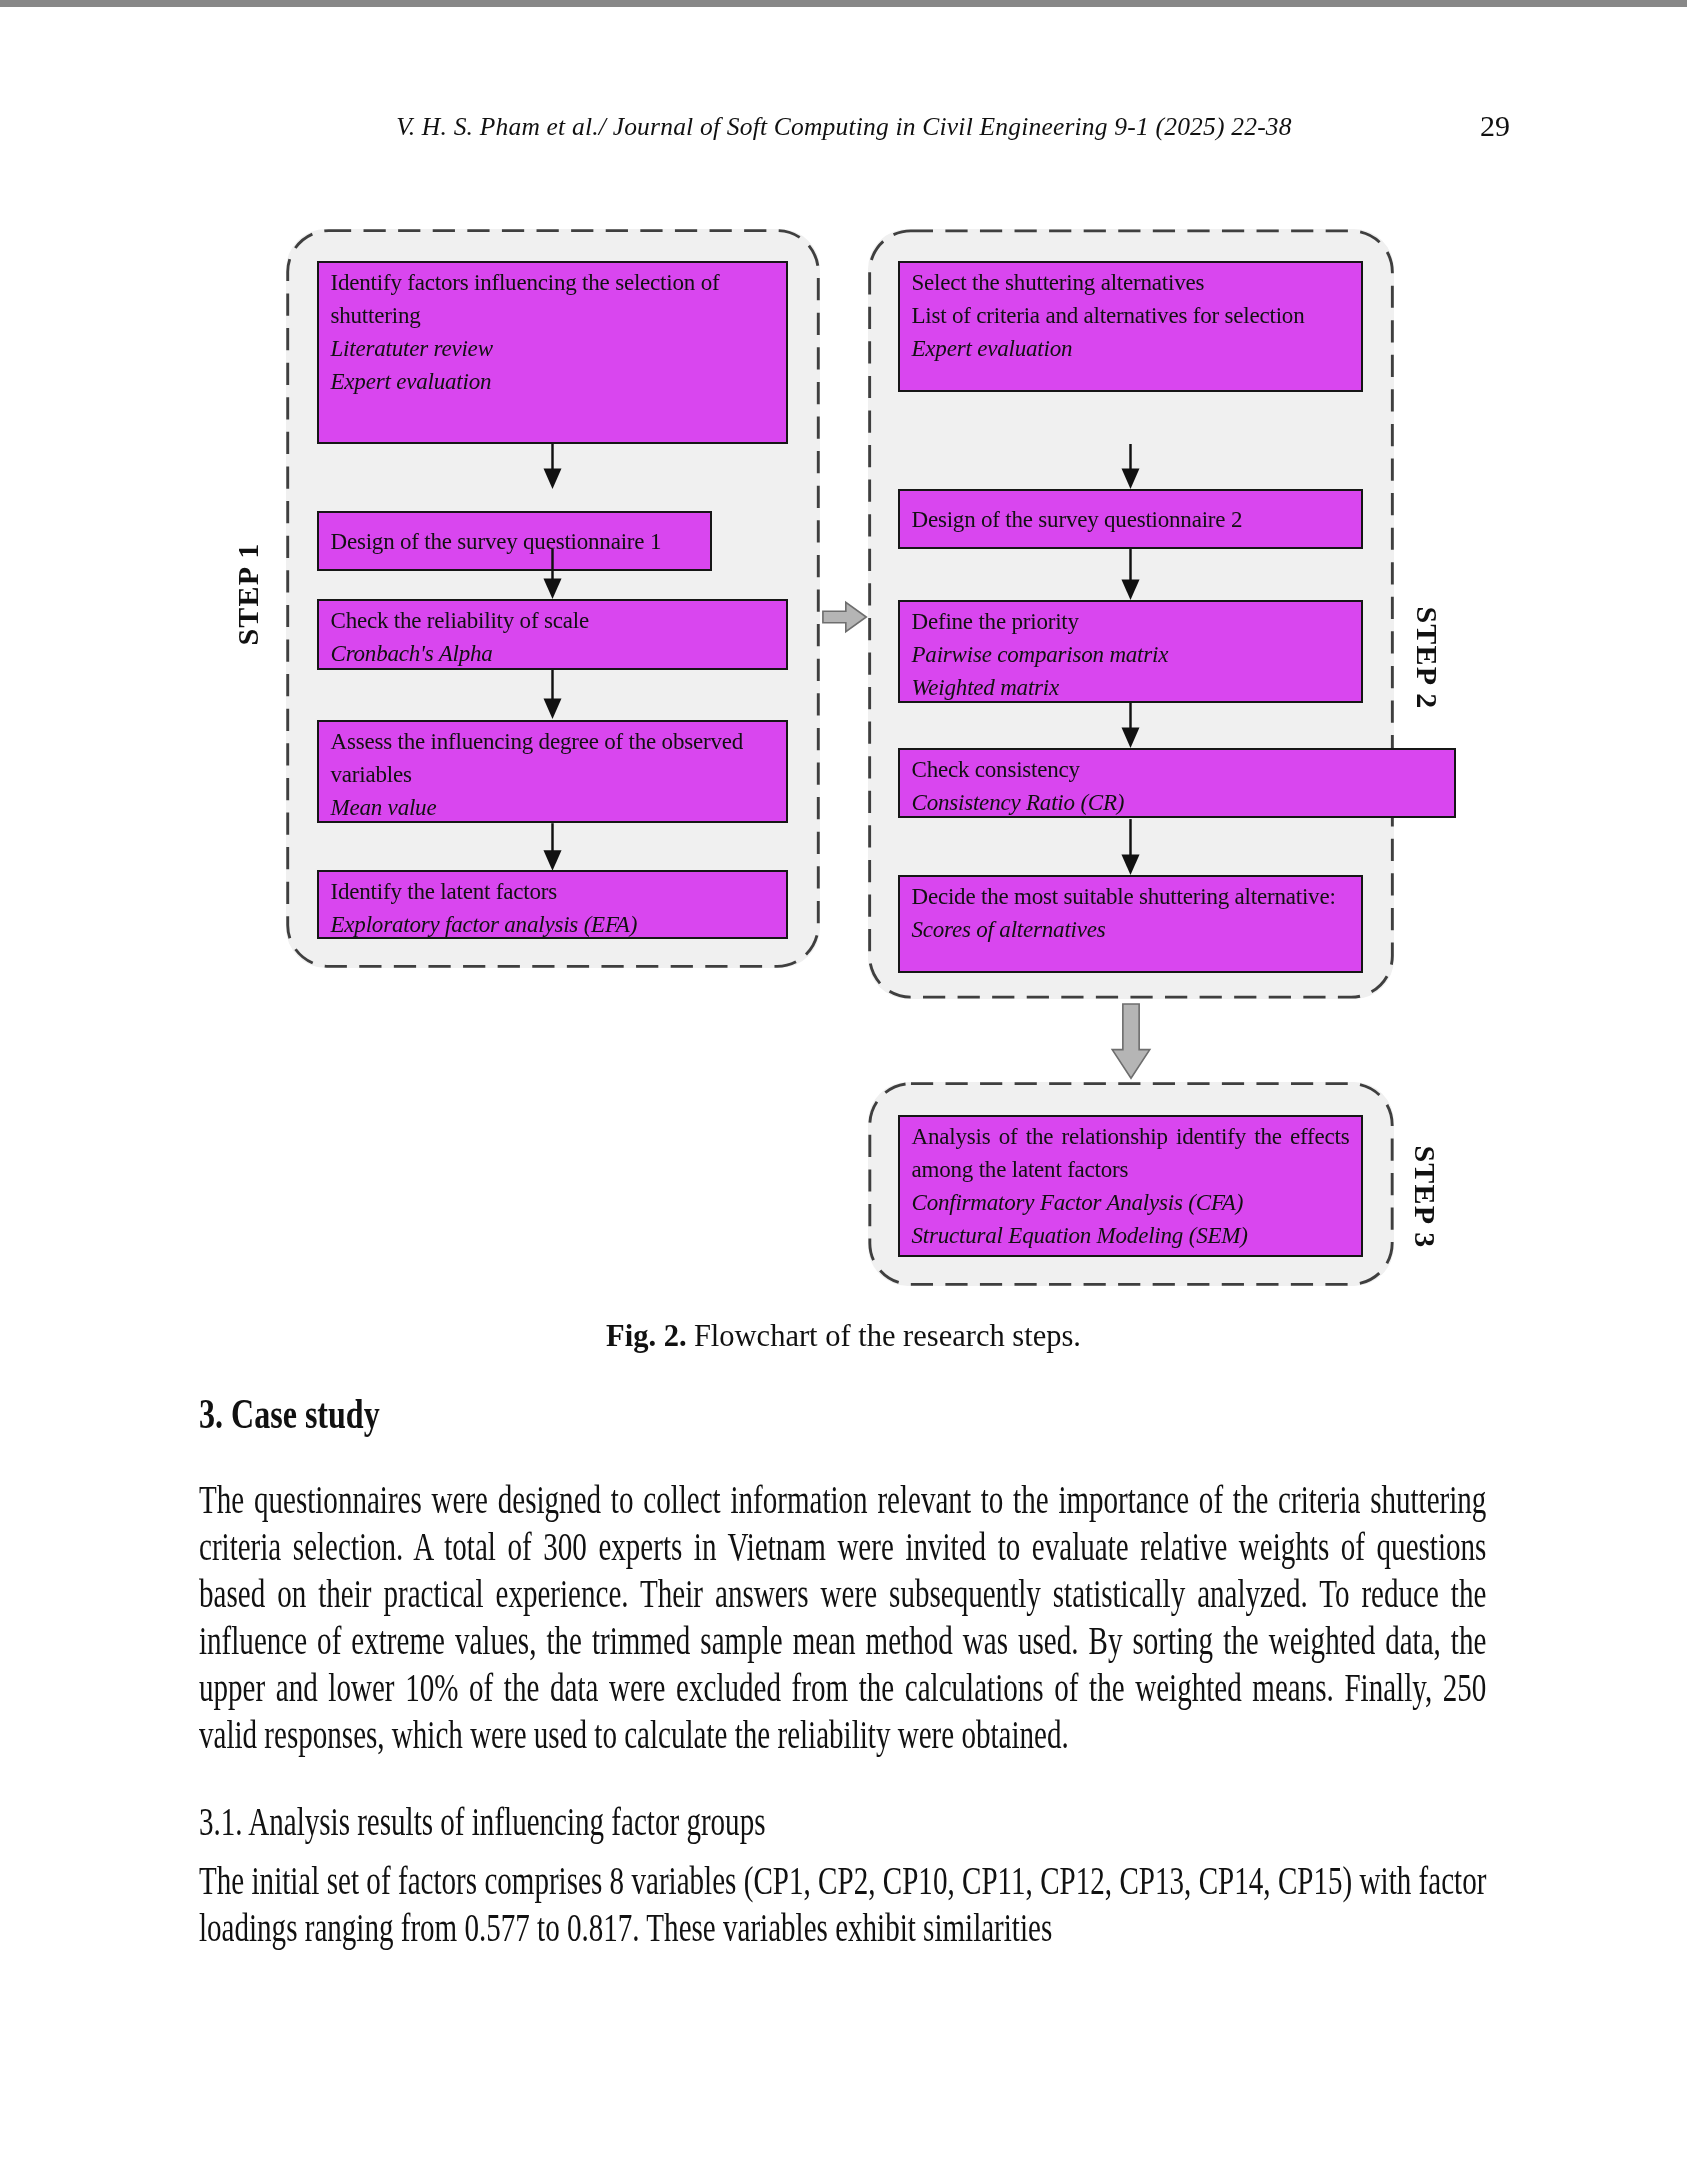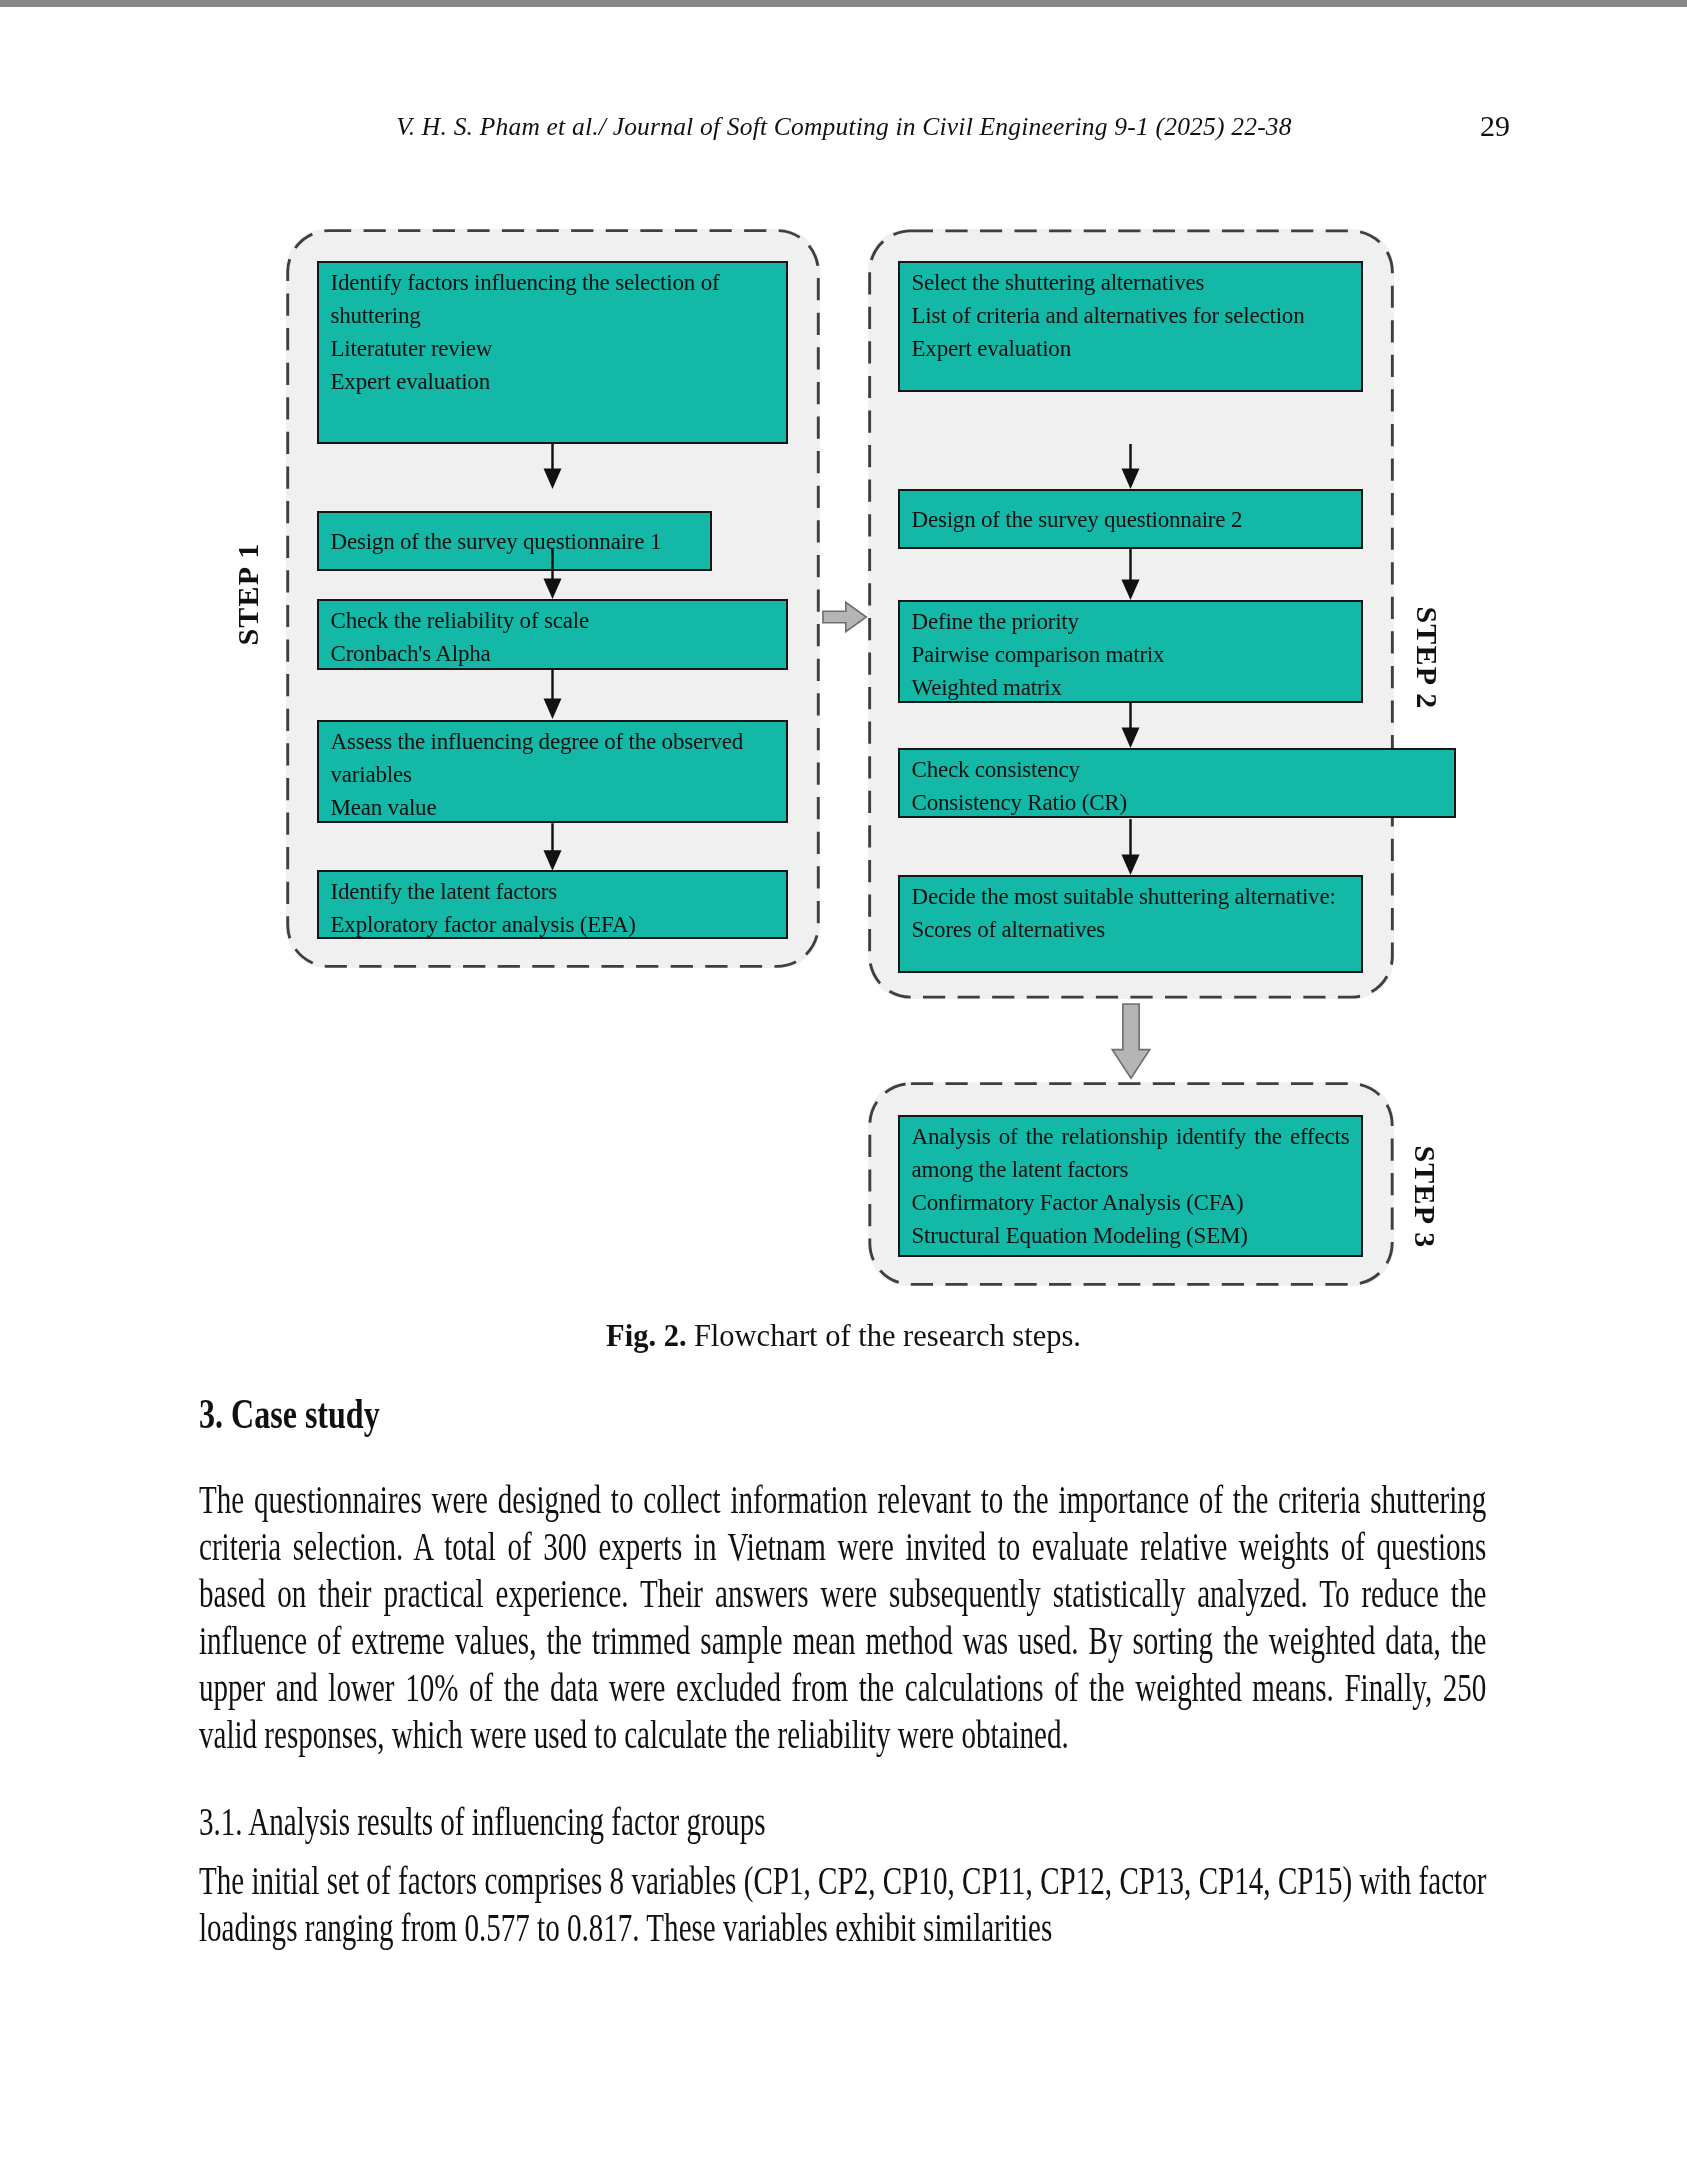--- a/index.html
+++ b/index.html
@@ -10,25 +10,25 @@
   }
 
   
   .hdr { position:absolute; left:199px; top:105px; width:1290px; text-align:center;
          font-style:italic; font-size:25.5px; letter-spacing:0.2px; }
   .pageno { position:absolute; right:177px; top:102px; font-size:30px; font-style:normal;font-family:Liberation Serif, serif; }
 
   
   .grp { position:absolute; background:#f0f0f0; border-radius:40px; }
   .grp svg.dash { position:absolute; left:0; top:0; }
-  .fbox { position:absolute; background:#14b8a6; border:2.5px solid #161616;
+  .fbox { position:absolute; background:#d946ef; border:2.5px solid #161616;
           font-size:23px; line-height:33px; letter-spacing:-0.2px;
           padding:3.3px 11.5px; box-sizing:border-box; }
   .fbox p { margin:0; }
-  .fbox .it { }
+  .fbox .it { font-style:italic; }
   .fbox .just { text-align:justify; }
   .gap-lg { margin-top:16.5px; }
   .gap-sm { margin-top:6.6px; }
   .vcenter { display:flex; align-items:center; }
   .step-label { position:absolute; width:181px; height:36px; text-align:center;
                 font-weight:bold; font-size:30px; letter-spacing:1.2px; }
   .rot-ccw { transform:rotate(-90deg); }
   .rot-cw  { transform:rotate(90deg);  }
   .arr { position:absolute; }
 

